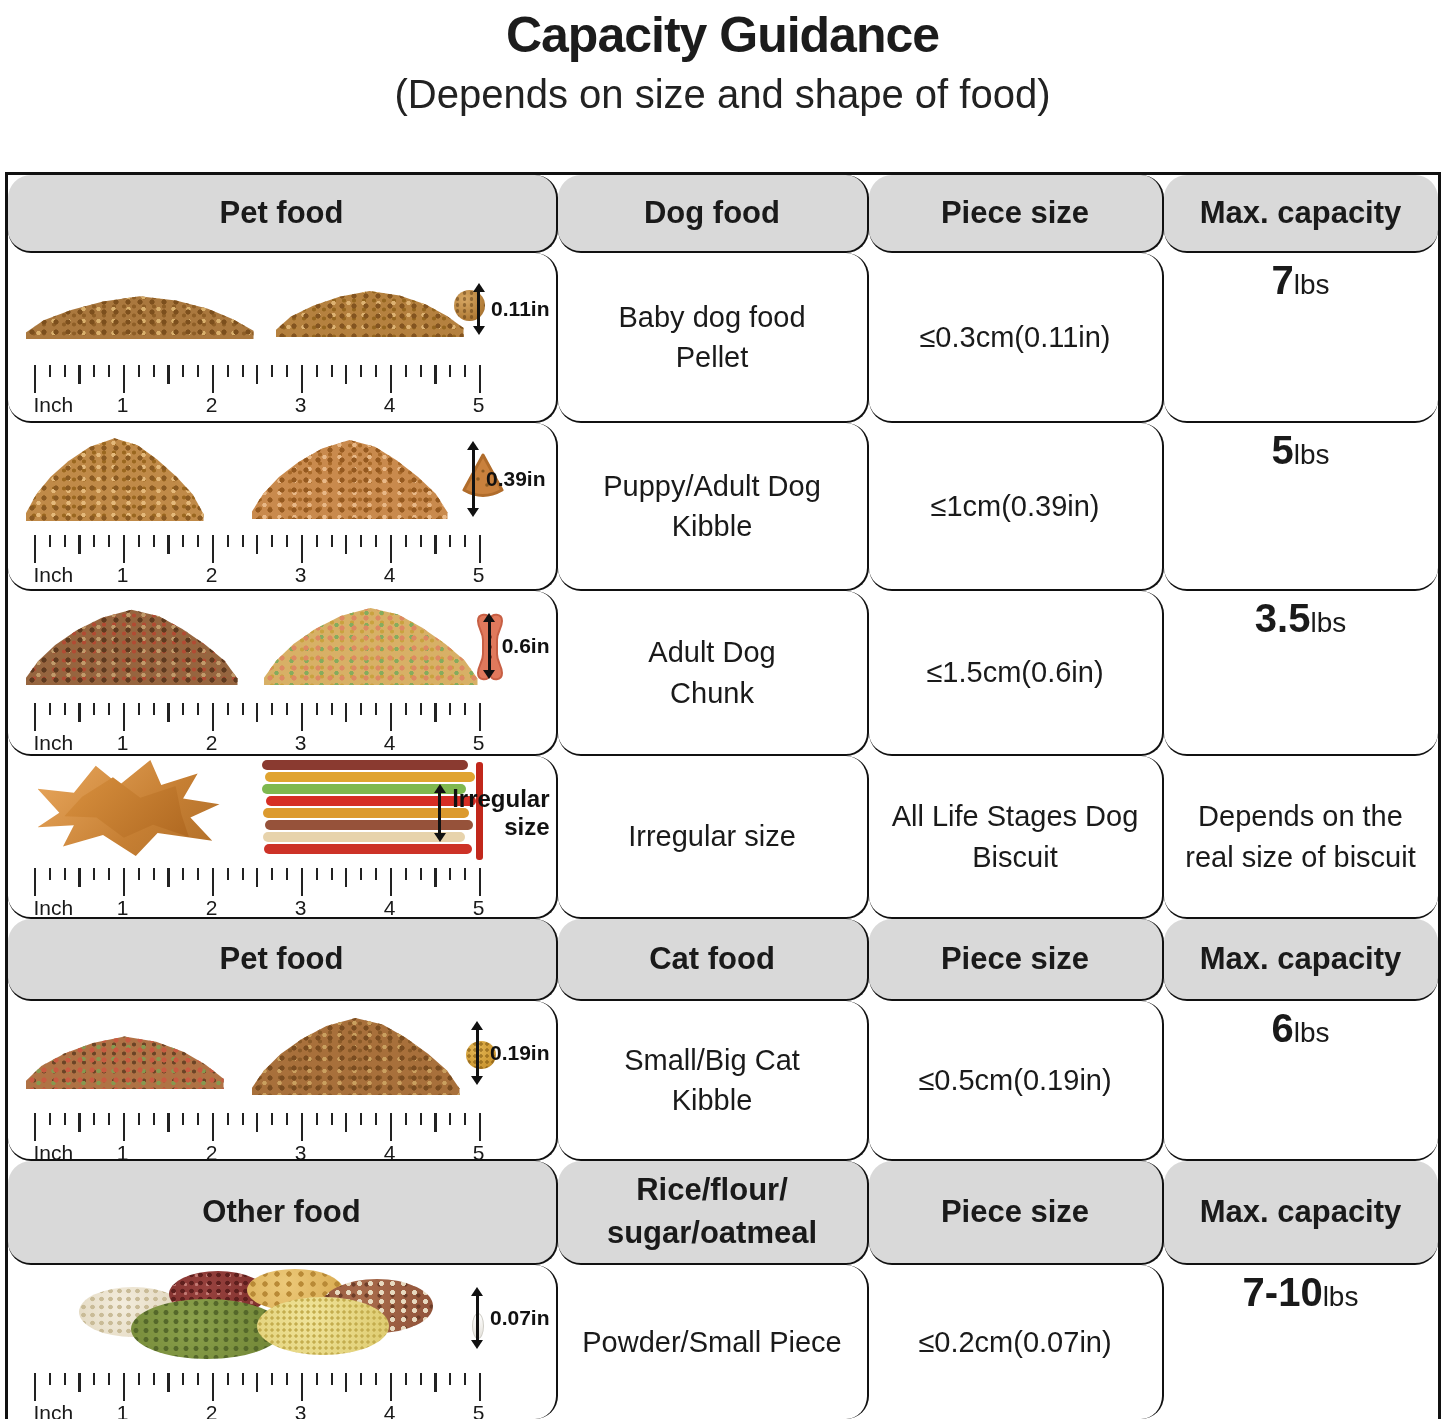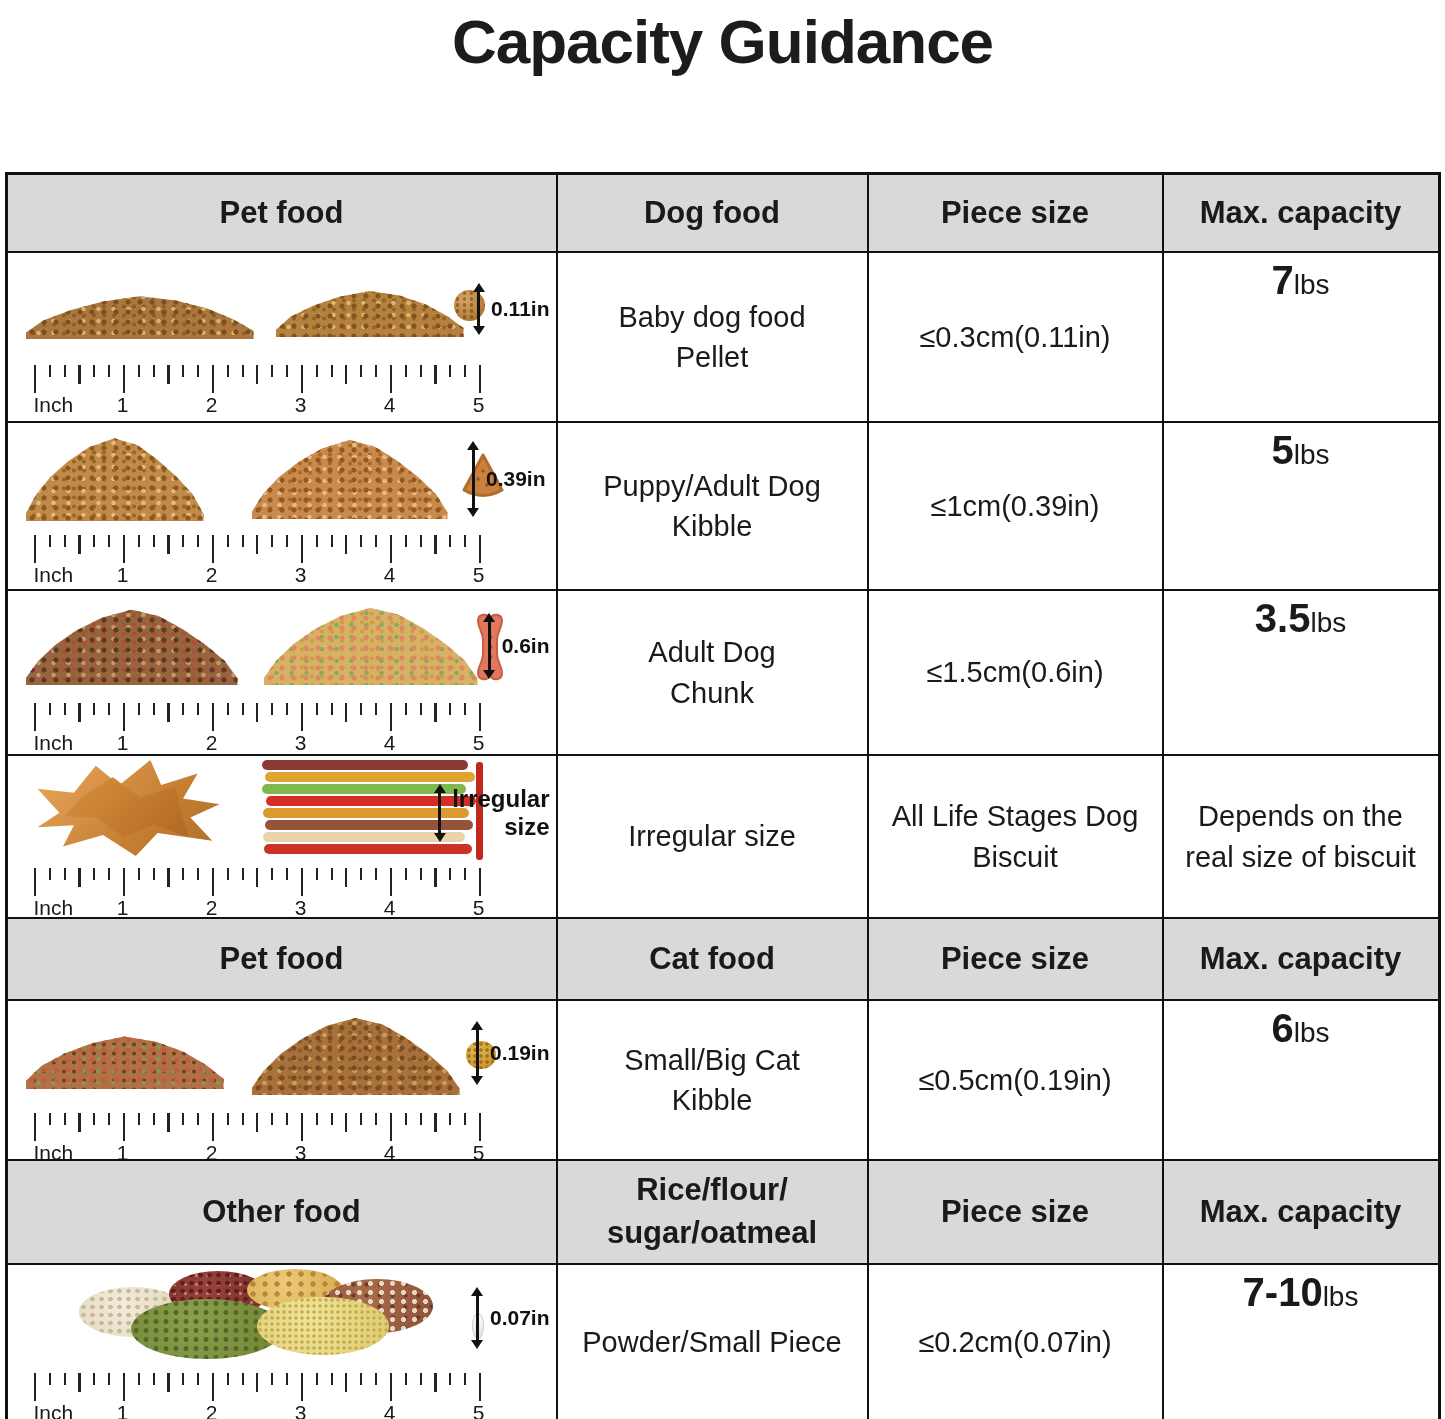--- a/index.html
+++ b/index.html
@@ -3,37 +3,37 @@
 <meta charset="utf-8">
 <style>
   html,body{margin:0;padding:0;background:#fff;}
   body{
     width:1445px;height:1419px;
     font-family:"Liberation Sans","DejaVu Sans",sans-serif;
     color:#1a1a1a;position:relative;overflow:hidden;
   }
   
   .title-wrap{height:168px;text-align:center;padding-top:4px;}
-  .page-title{font-size:62px;font-weight:800;letter-spacing:-1px;margin:2px 0 0;color:#1c1c1c;}
+  .page-title{font-size:50px;font-weight:800;letter-spacing:-1px;margin:2px 0 0;color:#1c1c1c;}
   .page-subtitle{font-size:40px;font-weight:400;margin-top:8px;color:#222;}
 
   
   .cap-table{
     display:grid;
     grid-template-columns:550px 311px 295px 274px;
     grid-template-rows:78px 170px 168px 165px 163px 82px 160px 104px 154px;
     width:1430px;margin:0 auto;
     border:3px solid #111;
     box-sizing:content-box;
   }
   .cell{
     border-right:2px solid #111;border-bottom:2px solid #111;
     display:flex;align-items:center;justify-content:center;
     text-align:center;font-size:29px;line-height:1.38;
-    box-sizing:border-box;overflow:hidden;
+    box-sizing:border-box;overflow:hidden;border-radius:23px;
   }
   .cell.lastcol{border-right:none;}
   .cell.lastrow{border-bottom:none;}
   .head{background:#d9d9d9;font-weight:700;font-size:31px;}
   .pre{white-space:pre-line;}
   .capcell{align-items:baseline;}
   .capnum{font-size:40px;font-weight:700;}
   .capunit{font-size:28px;font-weight:400;}
   .captext{font-size:29px;}
 
@@ -105,20 +105,21 @@
   .b-chick{background-image:radial-gradient(circle,#b98a36 2.4px,transparent 3px),radial-gradient(circle at 40% 35%,#ecc979,#d8a94e);background-size:12px 10px,100% 100%;}
   .b-green{background-image:radial-gradient(circle,#55682a 2.2px,transparent 2.8px),radial-gradient(circle at 40% 35%,#8aa04b,#6f8334);background-size:10px 9px,100% 100%;}
   .b-millet{background-image:radial-gradient(circle,#c4ad4e 1.4px,transparent 1.9px),radial-gradient(circle at 40% 35%,#f0e49a,#ddca6e);background-size:6px 6px,100% 100%;}
   .b-pinto{background-image:radial-gradient(circle,#e7d9bf 2.2px,transparent 2.8px),radial-gradient(circle,#6e3d28 1.8px,transparent 2.4px),radial-gradient(circle at 40% 35%,#a96c4c,#8e5138);background-size:11px 9px,13px 11px,100% 100%;}
 </style>
 </head>
 <body>
 
 <div class="title-wrap">
   <div class="page-title">Capacity Guidance</div>
+  <div class="page-subtitle">(Depends on size and shape of food)</div>
 </div>
 
 <div class="cap-table">
 
   <div class="cell head">Pet food</div>
   <div class="cell head">Dog food</div>
   <div class="cell head">Piece size</div>
   <div class="cell head lastcol">Max. capacity</div>
 
   <div class="cell art-cell">

